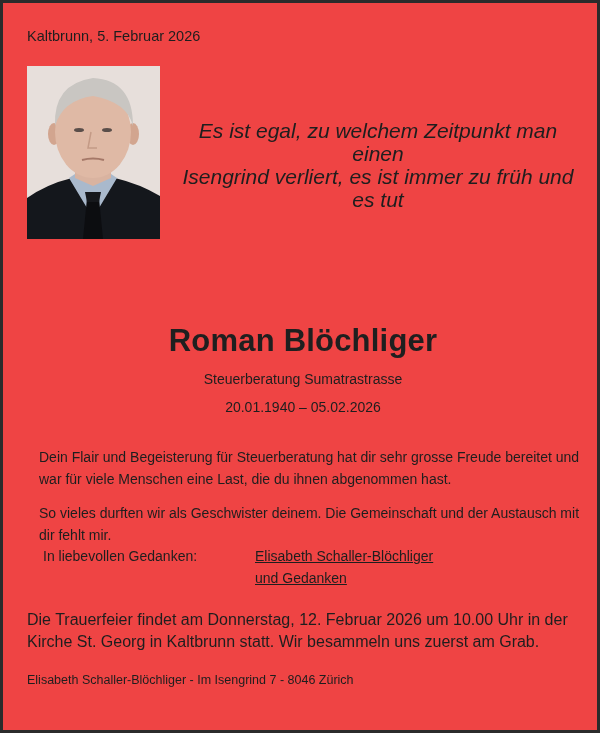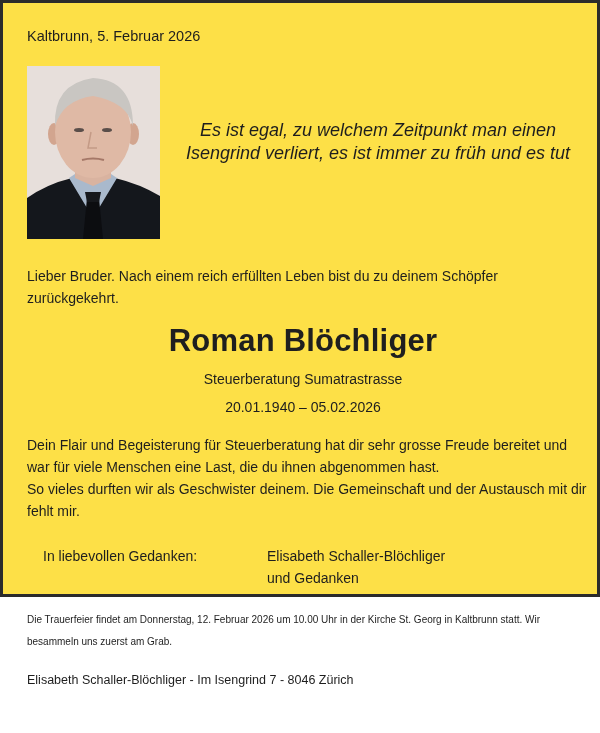--- a/index.html
+++ b/index.html
@@ -1,40 +1,40 @@
 <!DOCTYPE html>
 <html><head>
 <meta charset="utf-8">
 <style>
   html, body { margin: 0; padding: 0; background: #ffffff; }
   body { width: 600px; height: 733px; overflow: hidden; }
   .frame {
     position: absolute; left: 0; top: 0;
-    width: 600px; height: 597px;
+    width: 600px; height: 733px;
     box-sizing: border-box;
     border: 3px solid #2b2b2b;
-    background: #fde047;
+    background: #ef4444;
     font-family: "Liberation Sans", "DejaVu Sans", sans-serif;
     color: #1e1e1e;
   }
   .place-date {
     position: absolute; left: 24px; top: 25px;
     font-size: 14.5px;
   }
   .photo {
     position: absolute; left: 24px; top: 63px;
     width: 133px; height: 173px;
     background: #e6ddd8;
     overflow: hidden;
   }
   .photo svg { display: block; width: 100%; height: 100%; }
   .quote {
     position: absolute; left: 175px; top: 116px; width: 400px;
     text-align: center; font-style: italic;
-    font-size: 18px; line-height: 23px;
+    font-size: 21px; line-height: 23px;
     color: #1e1e1e;
   }
   .intro {
     position: absolute; left: 24px; top: 262px; width: 560px;
     font-size: 14px; line-height: 22px;
   }
   .name {
     position: absolute; left: 0; top: 320px; width: 600px;
     text-align: center; font-weight: bold; font-size: 31px;
     color: #1f1f1f; letter-spacing: 0.2px;
@@ -44,32 +44,32 @@
     text-align: center; font-size: 14px;
   }
   .dates {
     position: absolute; left: 0; top: 396px; width: 600px;
     text-align: center; font-size: 14px;
   }
   .body-text {
     position: absolute; left: 24px; top: 431px; width: 565px;
     font-size: 14px; line-height: 22px;
   }
-  .body-text p { margin: 0; }
+  .body-text p { margin: 12px; }
   .mourners-label {
     position: absolute; left: 40px; top: 542px;
     font-size: 14px; line-height: 22px;
   }
   .mourners-names {
-    position: absolute; left: 264px; top: 542px;
-    font-size: 14px; line-height: 22px;
+    position: absolute; left: 252px; top: 542px;
+    font-size: 14px; line-height: 22px; text-decoration: underline;
   }
   .ceremony {
     position: absolute; left: 24px; top: 606px; width: 565px;
-    font-size: 10px; line-height: 22px;
+    font-size: 16px; line-height: 22px;
   }
   .address-block {
     position: absolute; left: 24px; top: 667px;
     font-size: 12.5px; line-height: 20px;
   }
 </style>
 </head>
 <body>
 
 <div class="frame">
@@ -102,21 +102,20 @@
       <path d="M64 66 L61 82 L70 82" stroke="#c49a86" stroke-width="1.5" fill="none"></path>
       <path d="M55 94 Q66 91 77 94" stroke="#a57868" stroke-width="2" fill="none"></path>
     </svg>
   </div>
 
   <div class="quote">
     <div>Es ist egal, zu welchem Zeitpunkt man einen</div>
     <div>Isengrind verliert, es ist immer zu früh und es tut</div>
   </div>
 
-  <div class="intro">Lieber Bruder. Nach einem reich erfüllten Leben bist du zu deinem Schöpfer zurückgekehrt.</div>
 
   <div class="name">Roman Blöchliger</div>
   <div class="subtitle">Steuerberatung Sumatrastrasse</div>
   <div class="dates">20.01.1940 – 05.02.2026</div>
 
   <div class="body-text">
     <p>Dein Flair und Begeisterung für Steuerberatung hat dir sehr grosse Freude bereitet und war für viele Menschen eine Last, die du ihnen abgenommen hast.</p>
     <p>So vieles durften wir als Geschwister deinem. Die Gemeinschaft und der Austausch mit dir fehlt mir.</p>
   </div>
 

